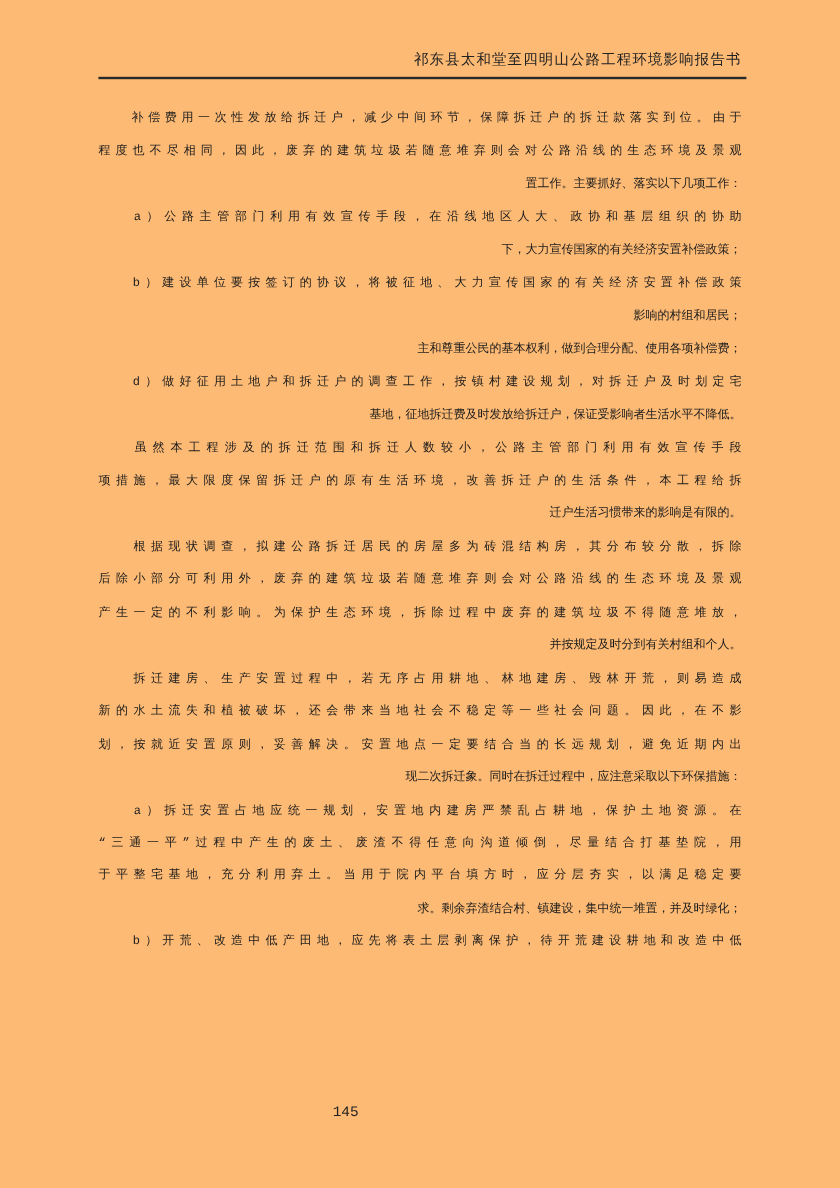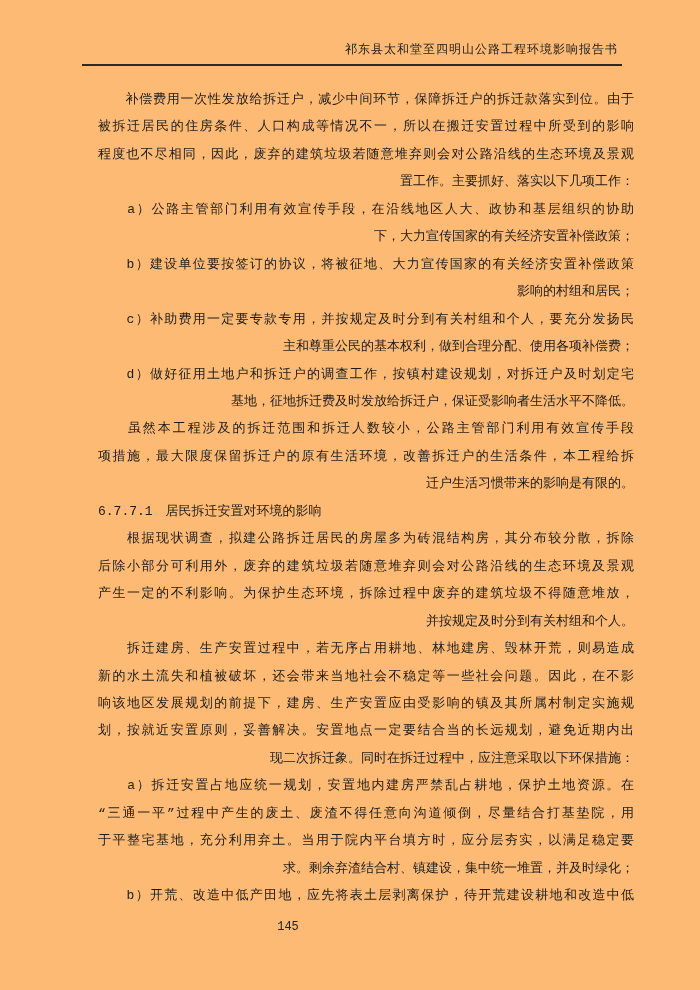--- a/index.html
+++ b/index.html
@@ -32,23 +32,23 @@
     position: absolute;
     top: 64px;
     left: 82px;
     width: 540px;
     height: 2.4px;
     background: #2a2a2a;
   }
   .doc-body {
     position: absolute;
     top: 86px;
-    left: 98px;
+    left: 82px;
     width: 536px;
-    font-size: 13px;
+    font-size: 10px;
     line-height: 27.45px;
   }
   .line {
     min-height: 27.45px;
     white-space: normal;
     text-align: right;
   }
   .line.j {
     text-align: justify;
     text-align-last: justify;
@@ -68,42 +68,38 @@
   }
 </style>
 </head>
 <body>
 
 <div class="page">
   <div class="page-header">祁东县太和堂至四明山公路工程环境影响报告书</div>
   <div class="header-rule"></div>
   <div class="doc-body">
       <div class="line j">　　补偿费用一次性发放给拆迁户，减少中间环节，保障拆迁户的拆迁款落实到位。由于</div>
-      <div class="line j">被拆迁居民的住房条件、人口构成等情况不一，所以在搬迁安置过程中所受到的影响</div>
       <div class="line j">程度也不尽相同，因此，废弃的建筑垃圾若随意堆弃则会对公路沿线的生态环境及景观</div>
       <div class="line">置工作。主要抓好、落实以下几项工作：</div>
       <div class="line j">　　a）公路主管部门利用有效宣传手段，在沿线地区人大、政协和基层组织的协助</div>
       <div class="line">下，大力宣传国家的有关经济安置补偿政策；</div>
       <div class="line j">　　b）建设单位要按签订的协议，将被征地、大力宣传国家的有关经济安置补偿政策</div>
       <div class="line">影响的村组和居民；</div>
-      <div class="line j">　　c）补助费用一定要专款专用，并按规定及时分到有关村组和个人，要充分发扬民</div>
       <div class="line">主和尊重公民的基本权利，做到合理分配、使用各项补偿费；</div>
       <div class="line j">　　d）做好征用土地户和拆迁户的调查工作，按镇村建设规划，对拆迁户及时划定宅</div>
       <div class="line">基地，征地拆迁费及时发放给拆迁户，保证受影响者生活水平不降低。</div>
       <div class="line j">　　虽然本工程涉及的拆迁范围和拆迁人数较小，公路主管部门利用有效宣传手段</div>
       <div class="line j">项措施，最大限度保留拆迁户的原有生活环境，改善拆迁户的生活条件，本工程给拆</div>
       <div class="line">迁户生活习惯带来的影响是有限的。</div>
-      <div class="line heading">6.7.7.1　居民拆迁安置对环境的影响</div>
       <div class="line j">　　根据现状调查，拟建公路拆迁居民的房屋多为砖混结构房，其分布较分散，拆除</div>
       <div class="line j">后除小部分可利用外，废弃的建筑垃圾若随意堆弃则会对公路沿线的生态环境及景观</div>
       <div class="line j">产生一定的不利影响。为保护生态环境，拆除过程中废弃的建筑垃圾不得随意堆放，</div>
       <div class="line">并按规定及时分到有关村组和个人。</div>
       <div class="line j">　　拆迁建房、生产安置过程中，若无序占用耕地、林地建房、毁林开荒，则易造成</div>
       <div class="line j">新的水土流失和植被破坏，还会带来当地社会不稳定等一些社会问题。因此，在不影</div>
-      <div class="line j">响该地区发展规划的前提下，建房、生产安置应由受影响的镇及其所属村制定实施规</div>
       <div class="line j">划，按就近安置原则，妥善解决。安置地点一定要结合当的长远规划，避免近期内出</div>
       <div class="line">现二次拆迁象。同时在拆迁过程中，应注意采取以下环保措施：</div>
       <div class="line j">　　a）拆迁安置占地应统一规划，安置地内建房严禁乱占耕地，保护土地资源。在</div>
       <div class="line j">“三通一平”过程中产生的废土、废渣不得任意向沟道倾倒，尽量结合打基垫院，用</div>
       <div class="line j">于平整宅基地，充分利用弃土。当用于院内平台填方时，应分层夯实，以满足稳定要</div>
       <div class="line">求。剩余弃渣结合村、镇建设，集中统一堆置，并及时绿化；</div>
       <div class="line j">　　b）开荒、改造中低产田地，应先将表土层剥离保护，待开荒建设耕地和改造中低</div>
     </div>
   <div class="page-number">145</div>
 </div>

